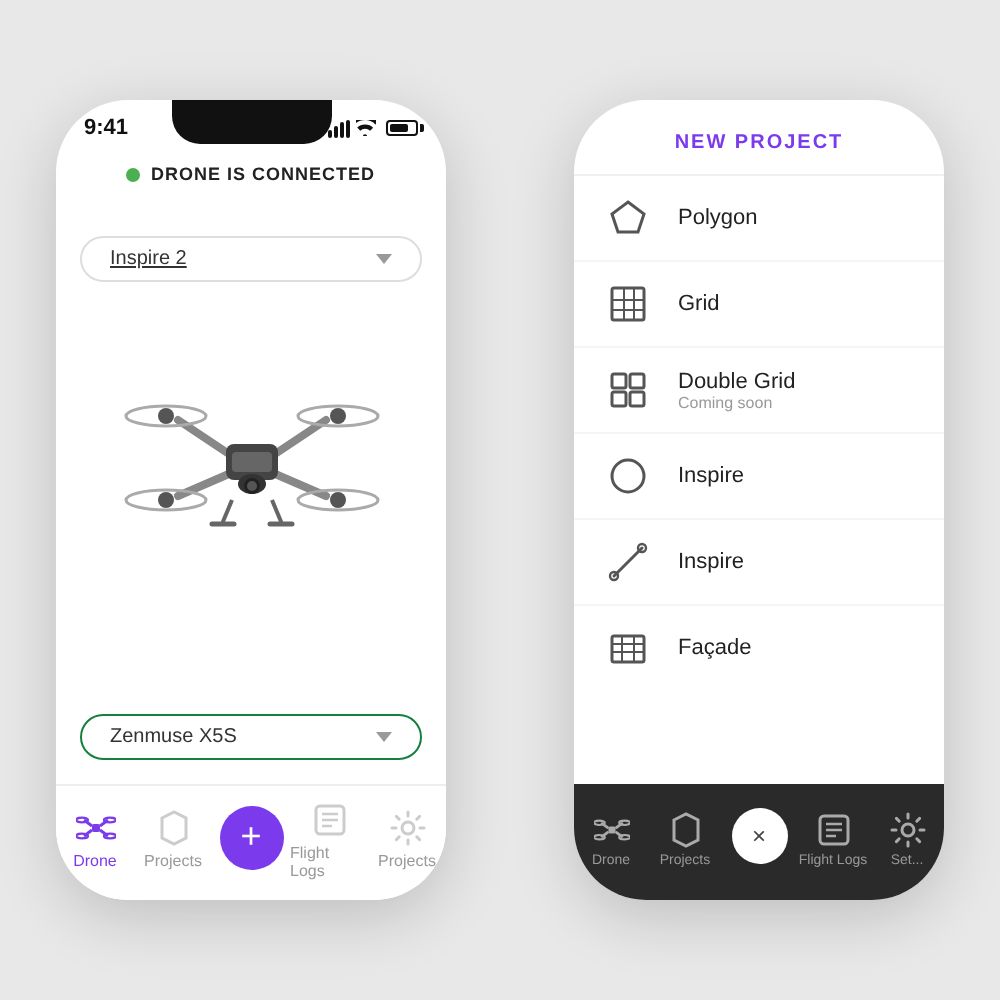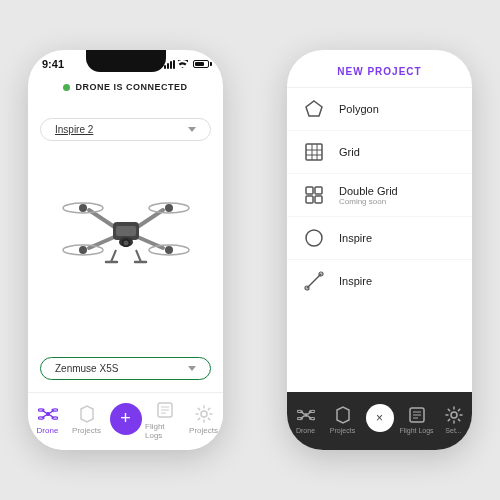--- a/index.html
+++ b/index.html
@@ -503,20 +503,34 @@
             <line x1="3" y1="17" x2="17" y2="3" stroke="#555" stroke-width="1.5" stroke-linecap="round"></line>
             <circle cx="3" cy="17" r="2" fill="none" stroke="#555" stroke-width="1.2"></circle>
             <circle cx="17" cy="3" r="2" fill="none" stroke="#555" stroke-width="1.2"></circle>
           </svg>
         </div>
         <div class="menu-text-block">
           <span class="menu-item-label">Inspire</span>
         </div>
       </div>
 
+      <div class="menu-item">
+        <div class="menu-icon">
+          <svg width="20" height="20" viewBox="0 0 20 20">
+            <rect x="2" y="4" width="16" height="13" rx="1" fill="none" stroke="#555" stroke-width="1.5"></rect>
+            <line x1="2" y1="8" x2="18" y2="8" stroke="#555" stroke-width="1"></line>
+            <line x1="2" y1="12" x2="18" y2="12" stroke="#555" stroke-width="1"></line>
+            <line x1="7" y1="4" x2="7" y2="17" stroke="#555" stroke-width="1"></line>
+            <line x1="13" y1="4" x2="13" y2="17" stroke="#555" stroke-width="1"></line>
+          </svg>
+        </div>
+        <div class="menu-text-block">
+          <span class="menu-item-label">Façade</span>
+        </div>
+      </div>
 
 
     </div>
 
     <div class="panel-tab-bar">
       <div class="panel-tab-item">
         <div class="tab-icon">
           <svg width="18" height="16" viewBox="0 0 20 16">
             <line x1="4" y1="4" x2="8" y2="7" stroke="#aaa" stroke-width="1.5"></line>
             <line x1="16" y1="4" x2="12" y2="7" stroke="#aaa" stroke-width="1.5"></line>

